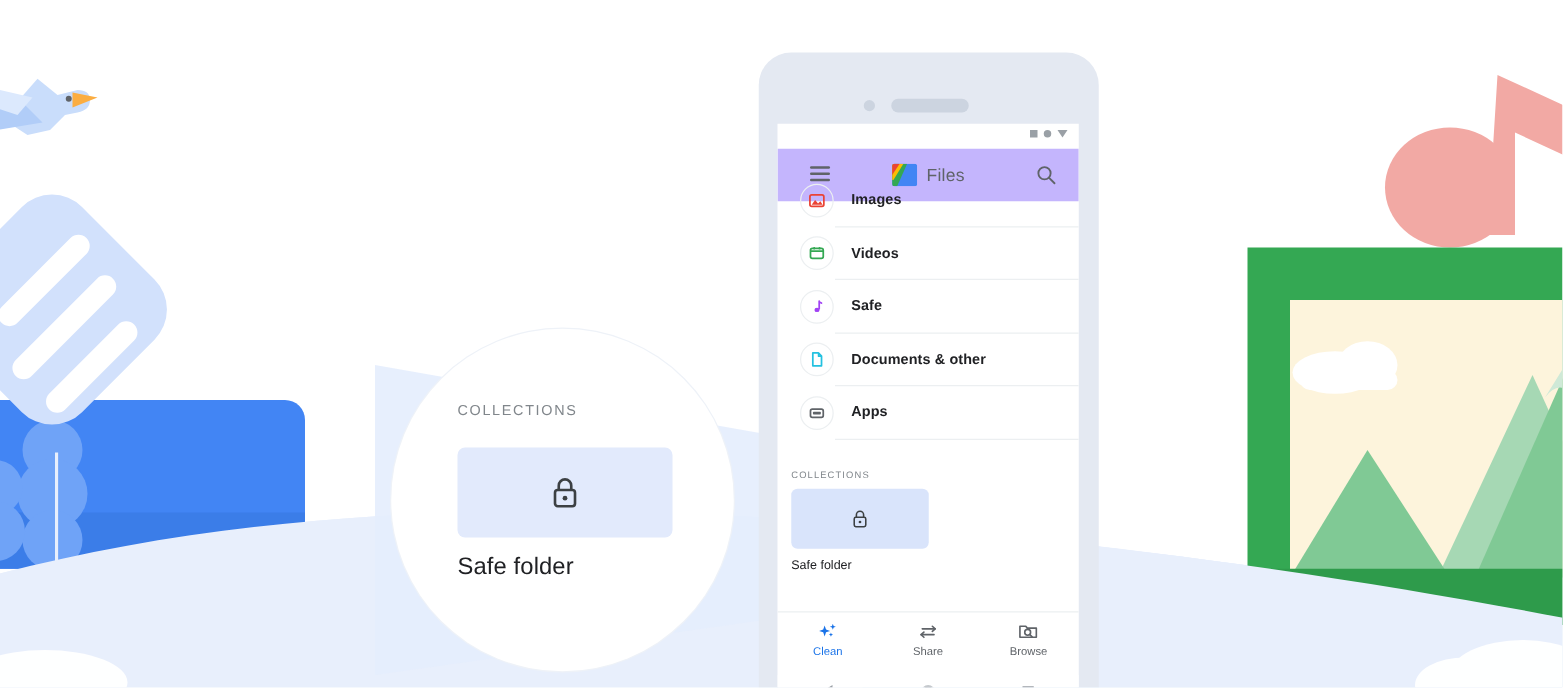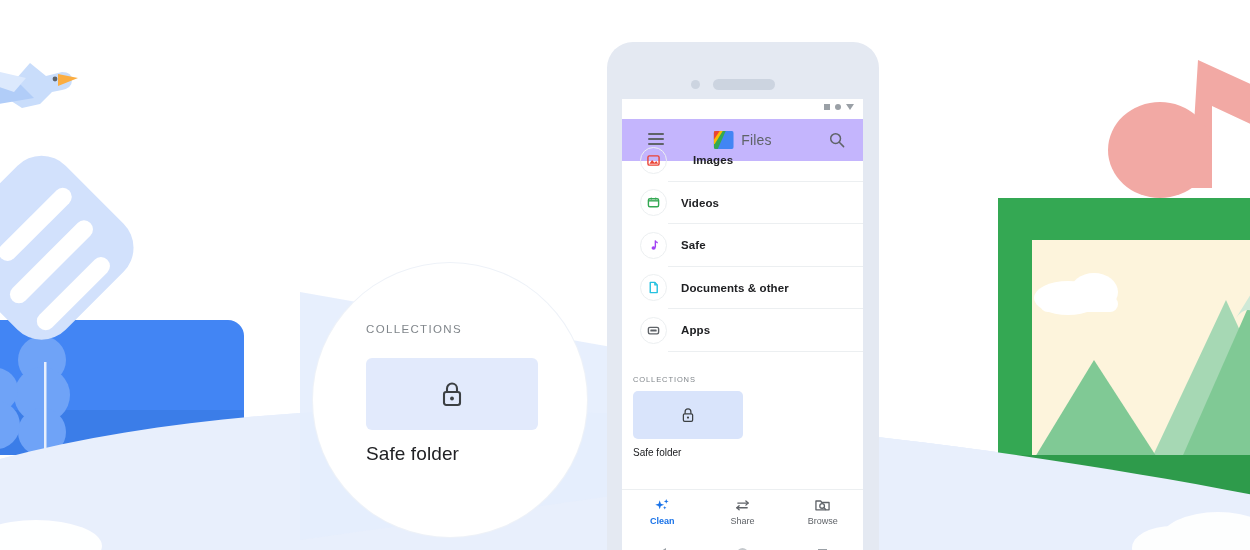--- a/index.html
+++ b/index.html
@@ -180,21 +180,21 @@
     display: flex; align-items: center; justify-content: center;
     flex: 0 0 auto;
   }
   .list-label {
     margin-left: 14px;
     font-size: 11.5px;
     color: #202124;
     font-weight: 600;
     letter-spacing: .1px;
   }
-  #row-images { margin-top: -22px; gap: 12px; }
+  #row-images { margin-top: -22px; }
 
   
   #collections-section {
     position: absolute;
     left: 0; top: 276px;
     width: 241px;
   }
   #collections-label {
     position: absolute;
     left: 11px; top: 0;
@@ -230,21 +230,21 @@
     border-top: 1px solid #eceff1;
     display: flex;
   }
   .nav-item {
     flex: 1;
     display: flex; flex-direction: column;
     align-items: center; justify-content: center;
     gap: 3px;
   }
   .nav-label { font-size: 9px; color: #5f6368; }
-  .nav-item.active .nav-label { color: #1a73e8; font-weight: 700; }
+  .nav-item.active .nav-label { color: #1a73e8; font-weight: 400; }
 
   
   #android-nav {
     position: absolute;
     left: 0; bottom: 6px;
     width: 241px; height: 26px;
     display: flex; align-items: center; justify-content: space-around;
     background: #ffffff;
   }
   #android-nav > div { display:flex; align-items:center; justify-content:center; width: 60px; }

